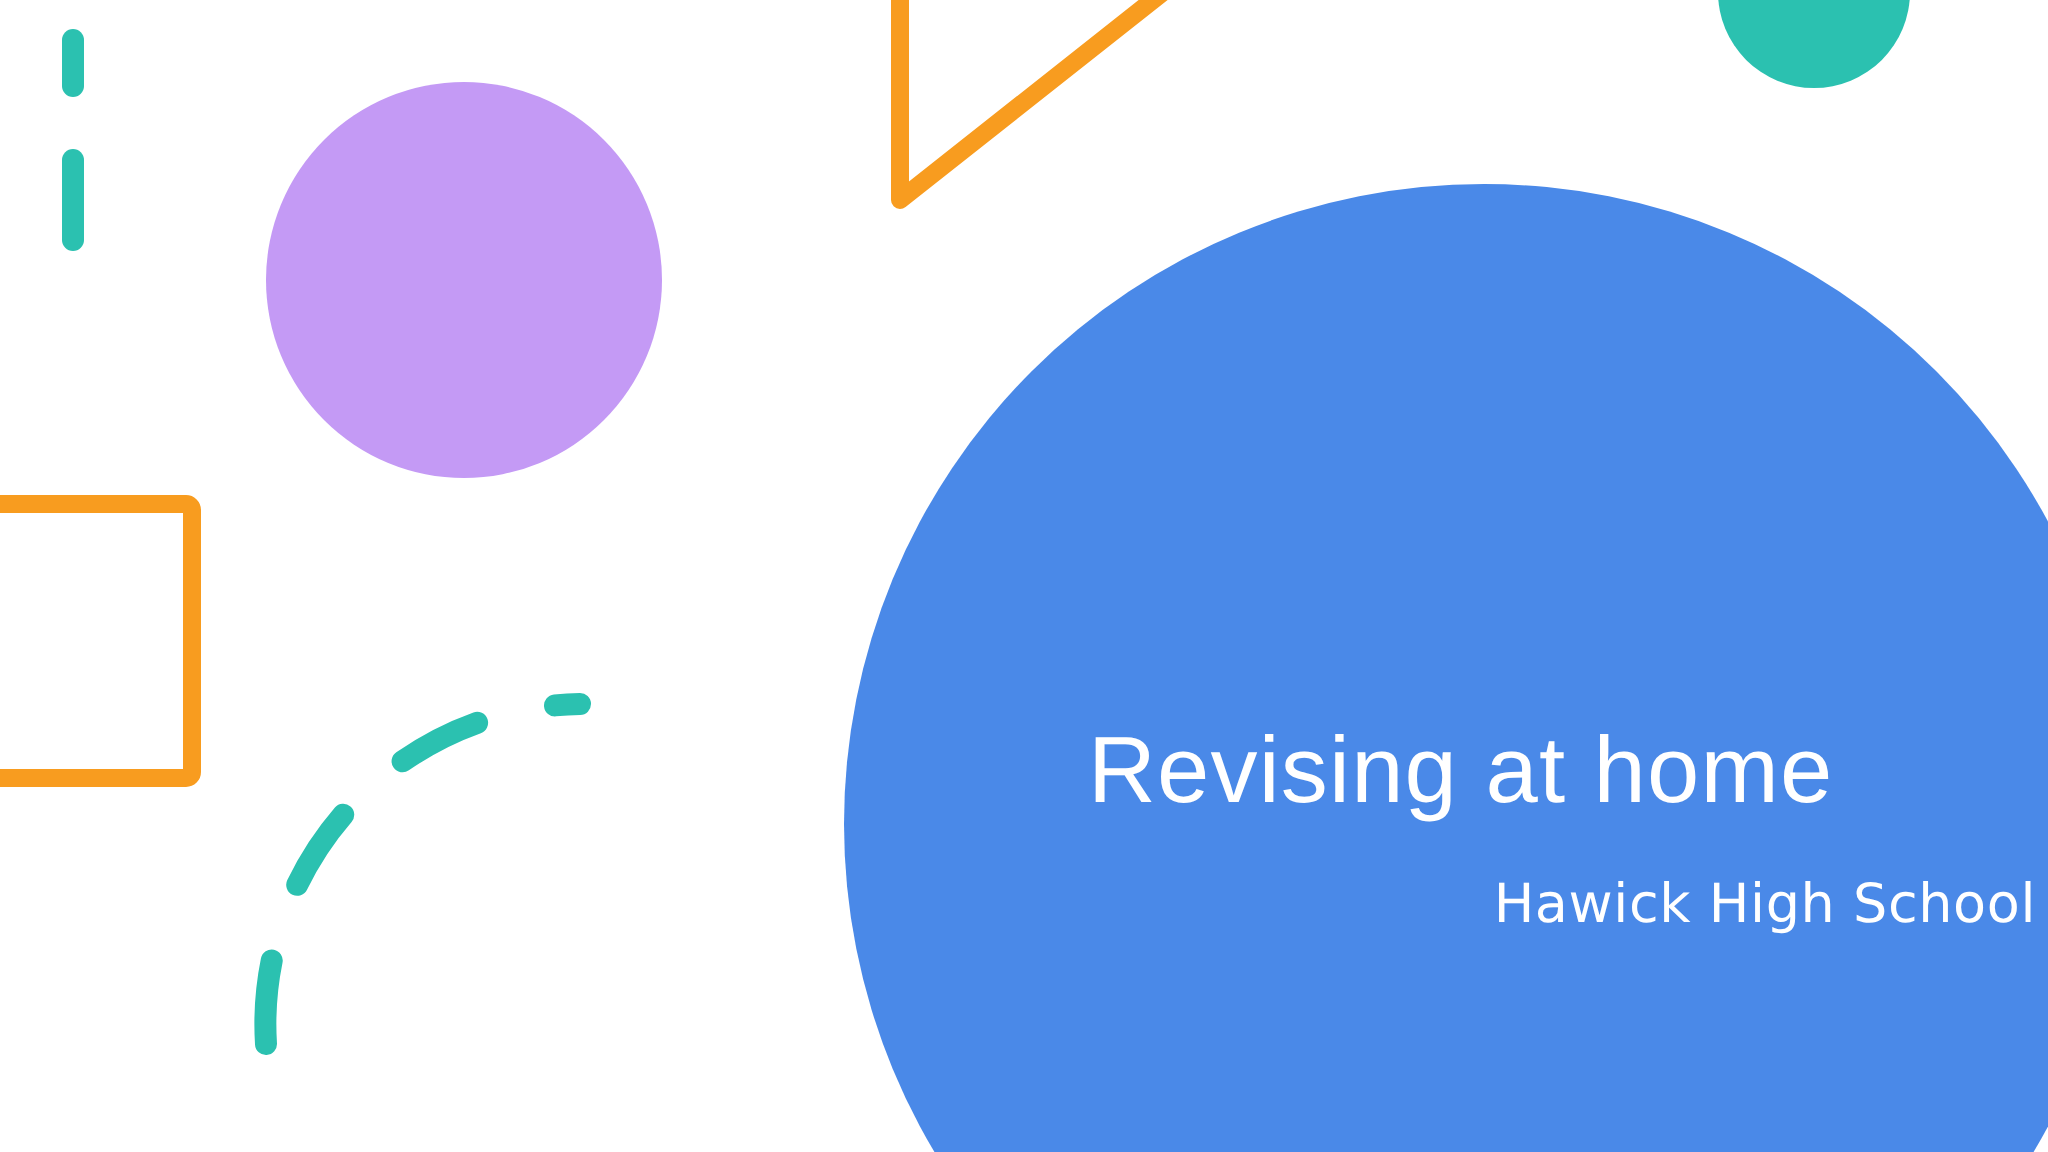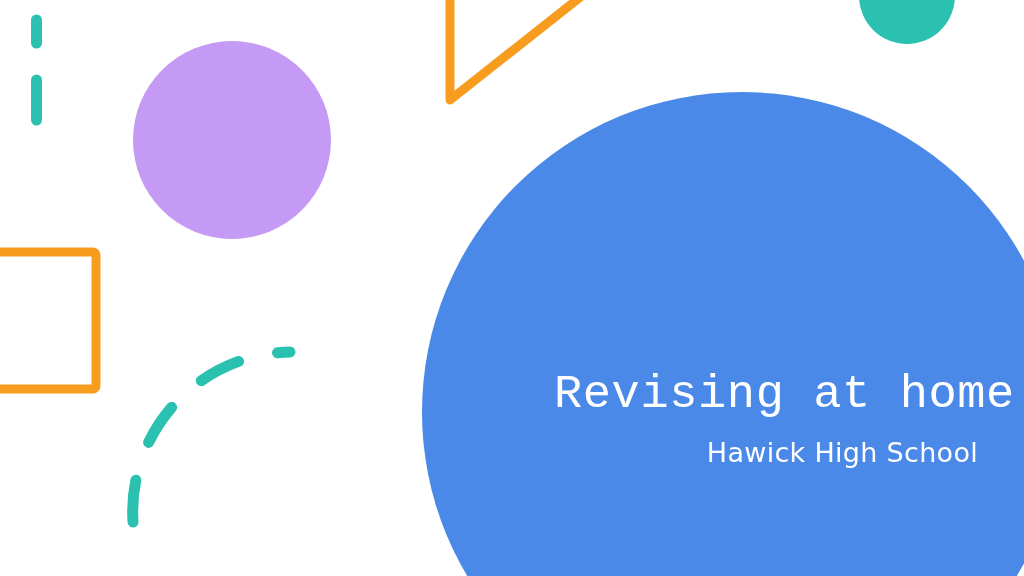--- a/index.html
+++ b/index.html
@@ -31,22 +31,22 @@
     left: 0;
     top: 0;
     width: 1024px;
     height: 576px;
     pointer-events: none;
   }
   .slide-title {
     position: absolute;
     left: 544px;
     top: 358px;
-    margin: 10px;
-    font-family: Liberation Mono, monospace;
+    margin: 0;
+    font-family: Liberation Sans, sans-serif;
     font-size: 47px;
     font-weight: 400;
     letter-spacing: 0.6px;
     line-height: 1.15;
     color: #ffffff;
     white-space: nowrap;
   }
   .slide-subtitle {
     position: absolute;
     left: 0px;
@@ -54,20 +54,21 @@
     width: 978px;
     margin: 0;
     text-align: right;
     font-family: "DejaVu Sans", sans-serif;
     font-size: 27px;
     font-weight: 400;
     letter-spacing: 0.3px;
     line-height: 1.2;
     color: #ffffff;
     white-space: nowrap;
+    padding-left: 40px;
   }
 </style>
 </head>
 <body>
 
 <div id="slide">
 
   <svg id="deco" viewBox="0 0 1024 576" width="1024" height="576" xmlns="http://www.w3.org/2000/svg">
 
     <line x1="36.5" y1="20" x2="36.5" y2="43" stroke="#2bc1b0" stroke-width="11" stroke-linecap="round"></line>

